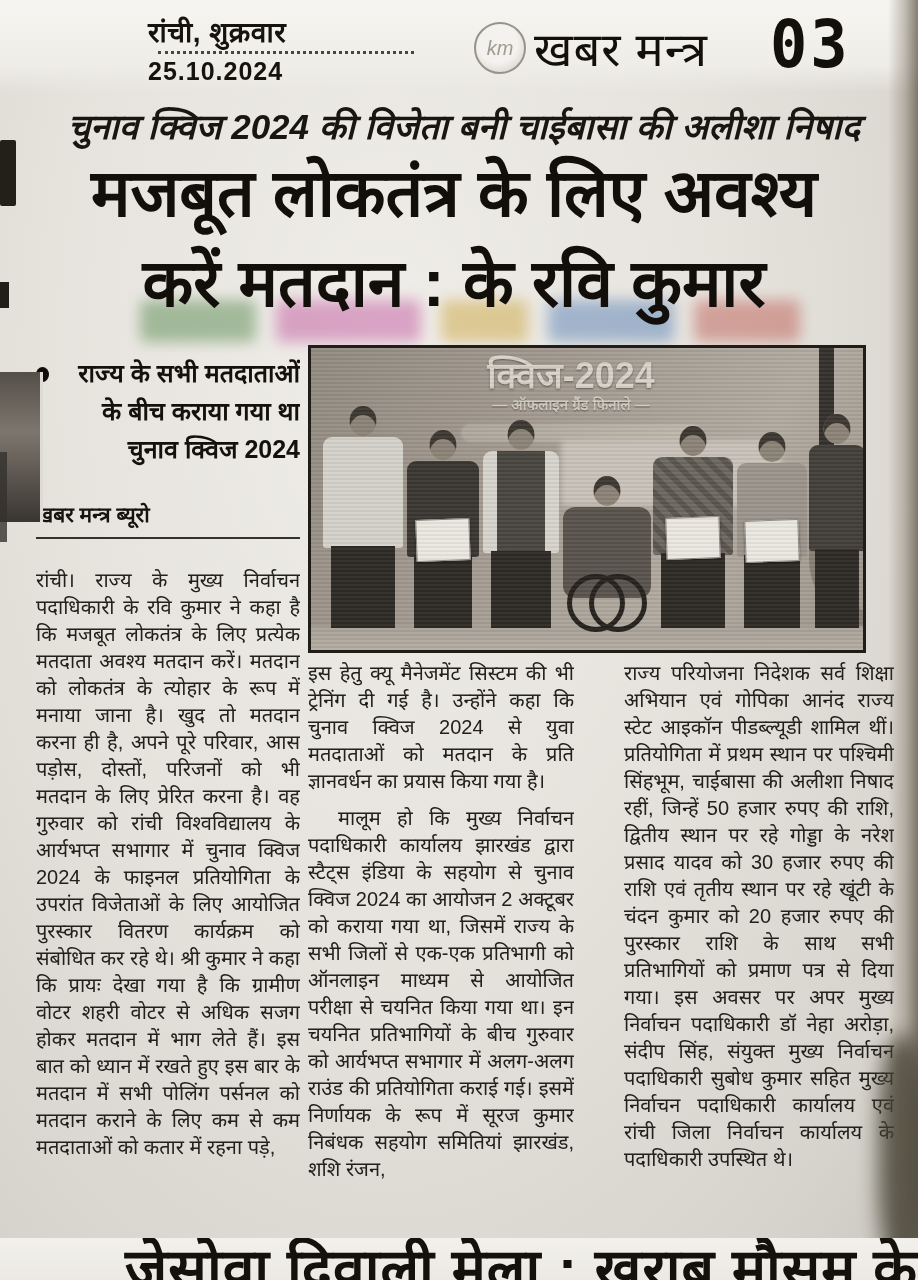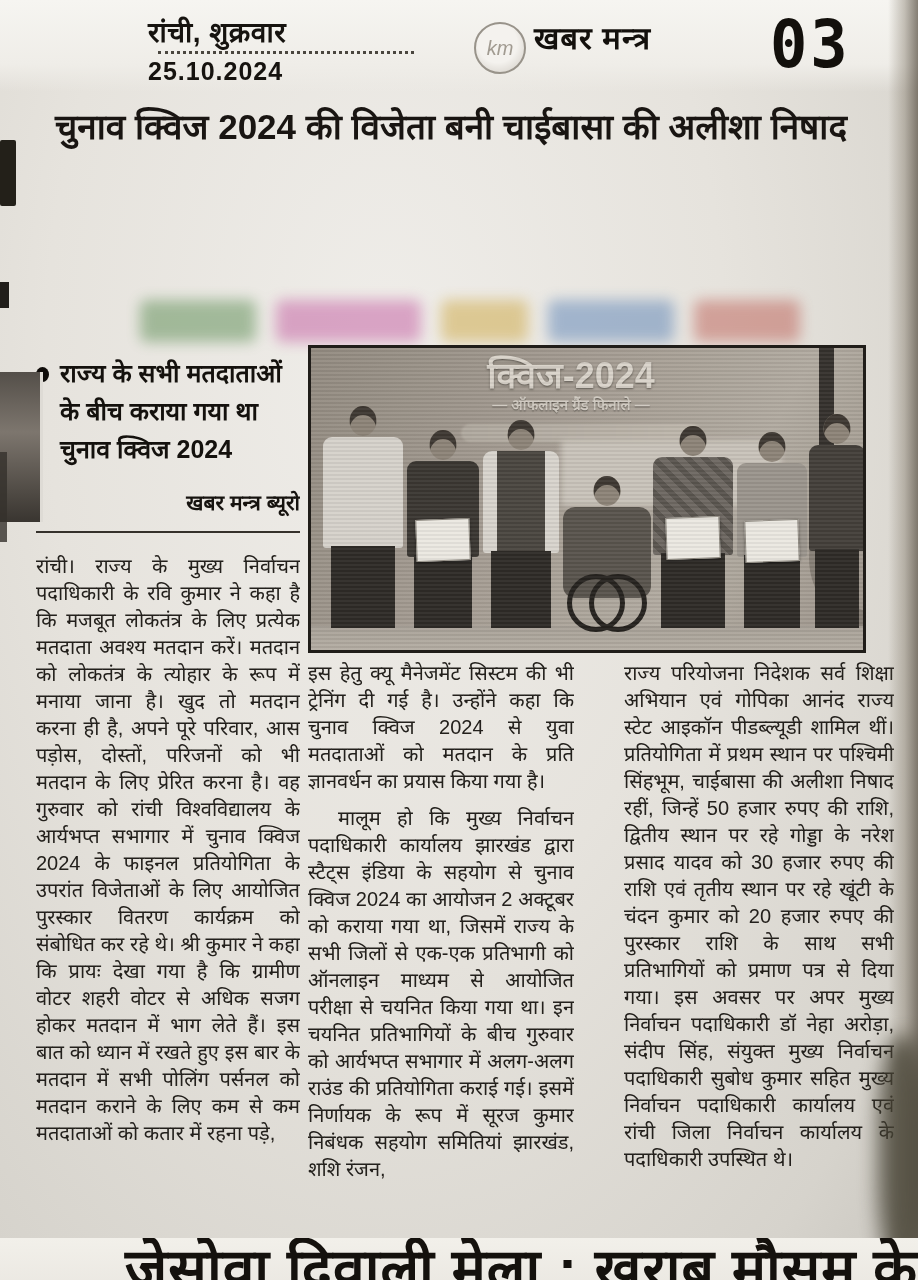--- a/index.html
+++ b/index.html
@@ -18,26 +18,26 @@
   
   .masthead{position:absolute;top:0;left:0;right:0;height:92px;background:linear-gradient(180deg,#f6f5f1 0%,#efede8 70%,rgba(239,237,232,0) 100%);}
   .dateline{position:absolute;left:148px;top:12px;width:276px;color:#16130f;}
   .dateline .city{font-size:28px;font-weight:800;letter-spacing:.5px;}
   .dateline .dots{height:0;border-bottom:3px dotted #4a463f;margin:1px 10px 3px;}
   .dateline .date{font-size:25px;font-weight:800;letter-spacing:1px;}
   .logo{position:absolute;left:474px;top:22px;width:48px;height:48px;border-radius:50%;
     border:2px solid #98938a;background:radial-gradient(circle at 45% 40%, #f4f2ee 50%, #cdc8c0 100%);
     color:#a19b91;font-size:20px;font-style:italic;font-weight:400;
     display:flex;align-items:center;justify-content:center;}
-  .paper-name{position:absolute;left:534px;top:16px;font-size:31px;font-weight:700;color:#13100c;letter-spacing:1px;}
+  .paper-name{position:absolute;left:534px;top:16px;font-size:47px;font-weight:400;color:#13100c;letter-spacing:1px;}
   .page-num{position:absolute;left:770px;top:8px;font-size:62px;font-weight:900;
     font-family:"DejaVu Sans Mono","Liberation Mono",monospace;color:#13100c;letter-spacing:3px;transform:scaleY(1.06);}
   
-  .kicker{position:absolute;top:102px;left:42px;right:58px;text-align:center;
-    font-size:35px;font-weight:800;color:#191512;}
+  .kicker{position:absolute;top:102px;left:42px;right:58px;text-align:right;
+    font-size:35px;font-weight:800;color:#191512;font-style:italic;}
   .headline{position:absolute;left:20px;right:30px;text-align:center;font-weight:900;color:#120f0b;
     font-size:66px;line-height:86px;letter-spacing:0;}
   .h1{top:150px;}
   .h2{top:240px;}
   
   .bleed{position:absolute;top:300px;left:140px;width:660px;height:42px;display:flex;gap:20px;
     filter:blur(7px);opacity:.42;z-index:0;}
   .bleed i{display:block;height:100%;border-radius:6px;}
   
   .photo{position:absolute;left:308px;top:345px;width:552px;height:302px;border:3px solid #201d19;
@@ -61,25 +61,25 @@
     width:27px;height:30px;border-radius:50%;background:#8d8478;box-shadow:inset 0 9px 0 #3e3832;}
   .person .torso{position:absolute;top:31px;left:0;right:0;bottom:36%;border-radius:9px 9px 3px 3px;}
   .person .legs{position:absolute;left:10%;right:10%;bottom:0;height:37%;background:#2e2b27;}
   .person .cert{position:absolute;top:45%;left:50%;transform:translate(-50%,0) rotate(-2deg);
     width:52px;height:40px;background:#ebe8e1;border:1px solid #8d887f;box-shadow:0 1px 3px rgba(0,0,0,.45);}
   .seated .wheel{position:absolute;bottom:-4px;width:48px;height:48px;border:5px solid #26231f;border-radius:50%;}
   
   .col{position:absolute;overflow:hidden;color:#23201c;}
   .col p{margin:0 0 10px;font-size:20px;line-height:27px;text-align:justify;}
   .col1{left:36px;top:354px;width:264px;height:892px;}
-  .highlight{display:flex;gap:11px;font-size:25px;font-weight:800;line-height:38px;color:#14110d;}
+  .highlight{display:flex;gap:11px;font-size:25px;font-weight:800;line-height:38px;color:#14110d;text-align:right;}
   .bullet-dot{flex:none;width:13px;height:15px;border-radius:50%;background:#0f0c09;margin-top:13px;}
-  .byline{margin-top:20px;padding-bottom:15px;border-bottom:2px solid #35312b;
-    font-size:21px;font-weight:800;color:#16130f;text-align:right;}
-  .col1 .body{margin-top:20px;}
+  .byline{margin-top:32px;padding-bottom:9px;border-bottom:2px solid #35312b;
+    font-size:21px;font-weight:800;color:#16130f;}
+  .col1 .body{margin-top:28px;}
   .col2{left:308px;top:660px;width:266px;height:588px;}
   .col3{left:624px;top:660px;width:270px;height:588px;}
   .indent{text-indent:30px;}
   
   .teaser{position:absolute;left:0;right:0;top:1238px;height:60px;overflow:hidden;
     background:linear-gradient(180deg,#f2f0ea,#e9e6e0);text-align:right;z-index:5;}
   .teaser span{display:block;margin-top:-2px;font-size:57px;line-height:66px;font-weight:900;
     color:#14110d;letter-spacing:1px;white-space:nowrap;}
   
   .right-edge{position:absolute;right:0;top:0;width:30px;height:100%;z-index:4;
@@ -115,20 +115,22 @@
 
   <div class="bleed">
     <i style="width:120px;background:#3f7a36"></i>
     <i style="width:150px;background:#bb3f93"></i>
     <i style="width:90px;background:#c79a22"></i>
     <i style="width:130px;background:#3f6fae"></i>
     <i style="width:110px;background:#b5463c"></i>
   </div>
 
   <div class="kicker">चुनाव क्विज 2024 की विजेता बनी चाईबासा की अलीशा निषाद</div>
+  <div class="headline h1">मजबूत लोकतंत्र के लिए अवश्य</div>
+  <div class="headline h2">करें मतदान : के रवि कुमार</div>
 
   <figure class="photo" style="margin:0">
     <div class="banner-title">क्विज-2024</div>
     <div class="banner-sub">— ऑफलाइन ग्रैंड फिनाले —</div>
     <div class="banner-pill"></div>
     <div class="screen"></div>
     <div class="pillar"></div>
     <div class="ring"></div>
     <div class="floor"></div>
 

